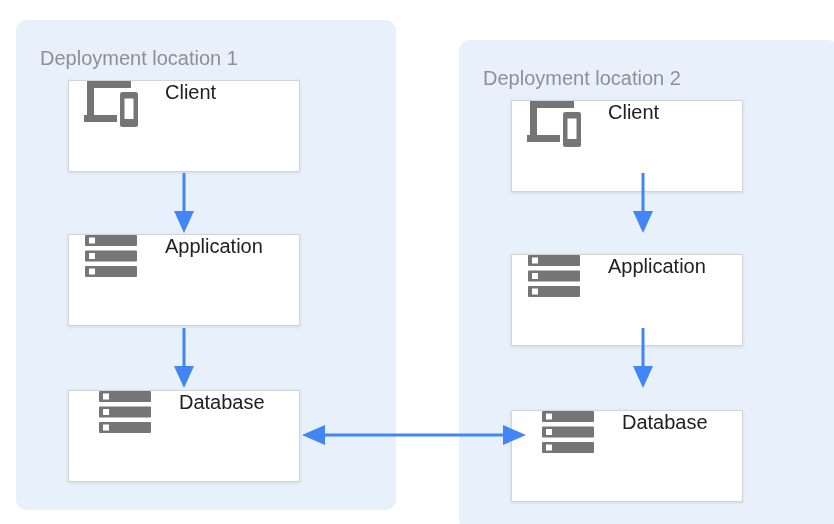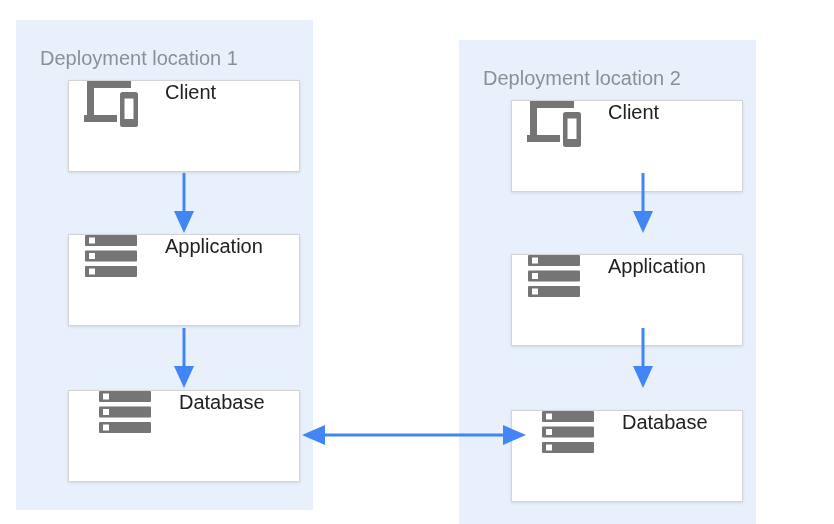--- a/index.html
+++ b/index.html
@@ -20,23 +20,24 @@
     position: relative;
     width: 834px;
     height: 524px;
     background: var(--canvas-bg);
     overflow: hidden;
   }
 
   .panel {
     position: absolute;
     top: 20px;
-    width: 297px;
+    width: 380px;
     height: 490px;
     background: var(--panel-bg);
+    border-radius: 11px;
   }
   .panel.p1 { left: 16px; }
   .panel.p2 { left: 459px; margin-top: 20px; }
 
   .panel-title {
     position: absolute;
     left: 24px;
     top: 26px;
     font-size: 20px;
     line-height: 24px;

